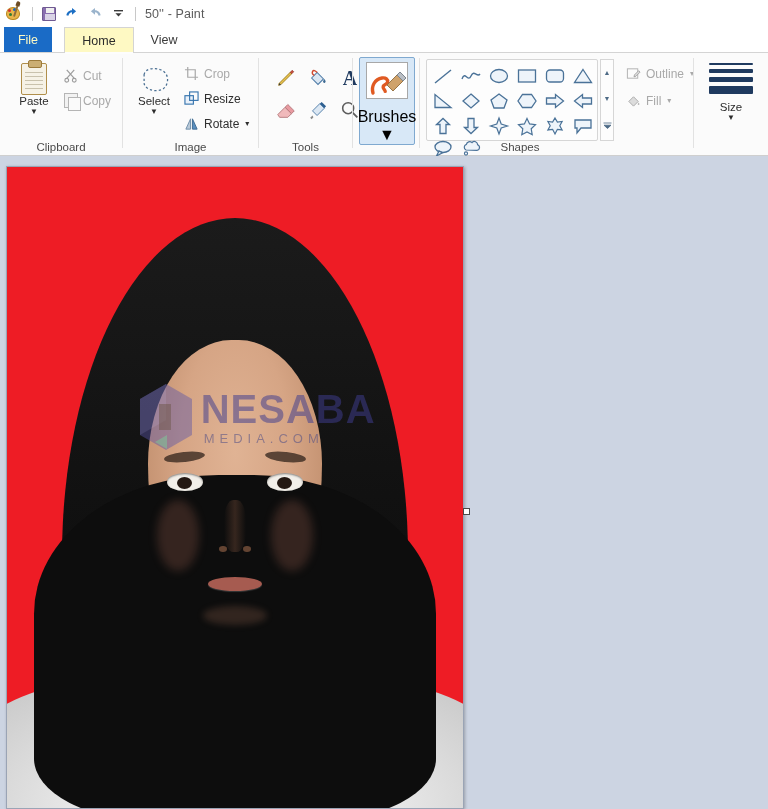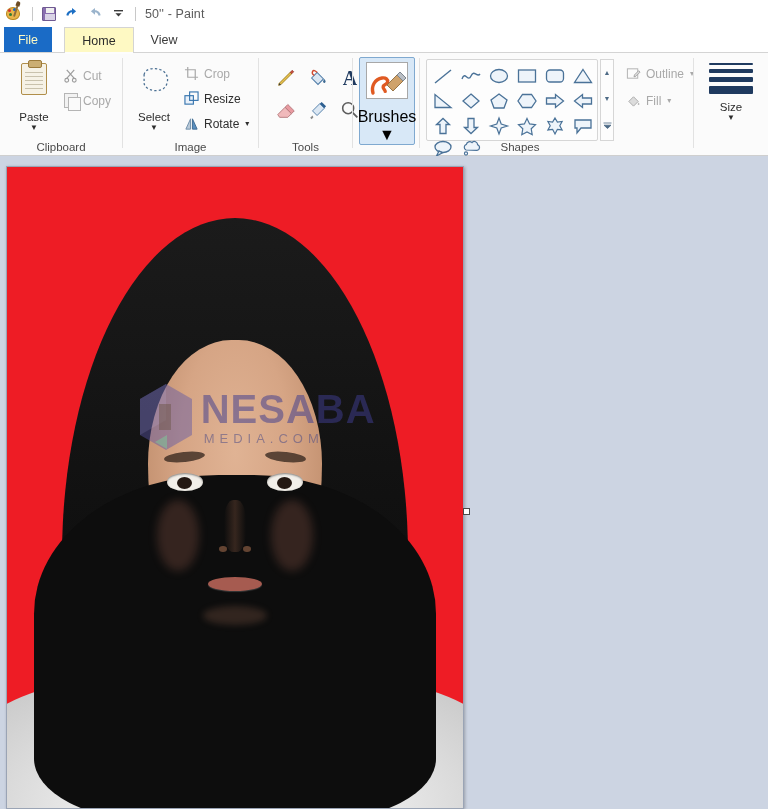--- a/index.html
+++ b/index.html
@@ -98,21 +98,21 @@
     position:absolute; bottom:3px; width:100%; text-align:center;
     font-size:11.5px; color:#4a4a4a;
   }
 
   
   .bigbtn{
     position:absolute; display:flex; flex-direction:column; align-items:center;
     width:52px; cursor:default;
   }
   .bigbtn .bi{ height:36px; display:flex; align-items:flex-end; justify-content:center; }
-  .bigbtn .bl{ font-size:11.5px; color:#2c2c2c; margin-top:16px; line-height:12px;}
+  .bigbtn .bl{ font-size:11.5px; color:#2c2c2c; margin-top:0; line-height:12px;}
   .bigbtn .ba{ font-size:8px; color:#2c2c2c; line-height:7px; margin-top:1px;}
 
   
   .smbtn{
     position:absolute; display:flex; align-items:center; gap:4px;
     font-size:12px; color:#2f2f2f;
   }
   .smbtn.dim{ color:#a9a9a9; }
   .smbtn .si{ width:17px; height:17px; display:flex; align-items:center; justify-content:center; }
   .smbtn .sa{ font-size:8px; margin-left:2px; }

